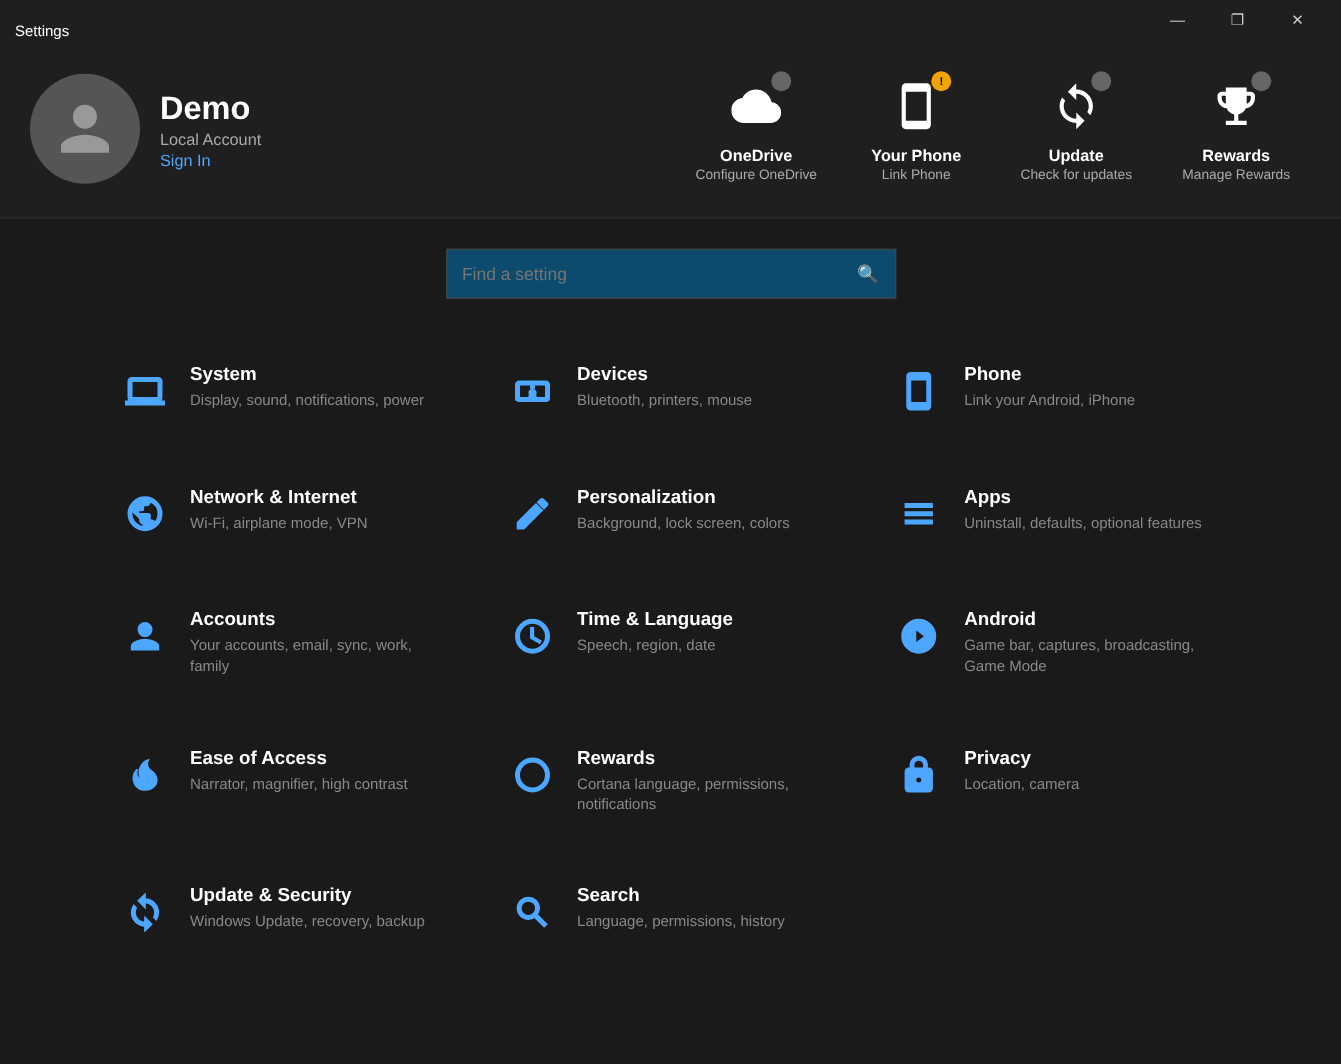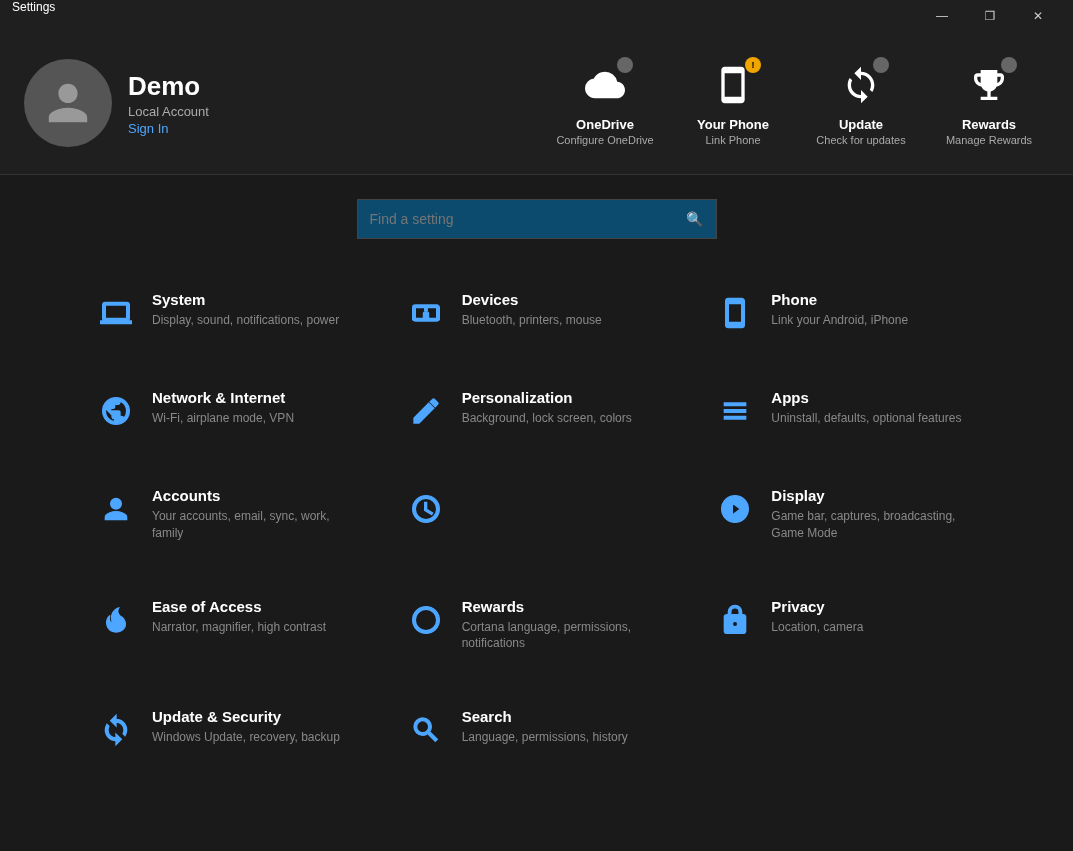--- a/index.html
+++ b/index.html
@@ -10,21 +10,21 @@
       color: #fff;
       font-family: 'Segoe UI', sans-serif;
       overflow: hidden;
     }
 
     
     .title-bar {
       background: #1f1f1f;
       height: 32px;
       display: flex;
-      align-items: flex-start;
+      align-items: flex-end;
       padding: 0 12px;
       justify-content: space-between;
     }
     .title-bar-title {
       font-size: 12px;
       color: #fff;
     }
     .title-bar-controls {
       display: flex;
       gap: 2px;
@@ -369,30 +369,34 @@
         <span class="setting-desc">Your accounts, email, sync, work, family</span>
       </div>
     </div>
 
     <div class="setting-item">
       <div class="setting-icon">
         <svg viewBox="0 0 24 24" xmlns="http://www.w3.org/2000/svg">
           <path d="M11.99 2C6.47 2 2 6.48 2 12s4.47 10 9.99 10C17.52 22 22 17.52 22 12S17.52 2 11.99 2zM12 20c-4.42 0-8-3.58-8-8s3.58-8 8-8 8 3.58 8 8-3.58 8-8 8zm.5-13H11v6l5.25 3.15.75-1.23-4.5-2.67V7z"></path>
         </svg>
       </div>
+      <div class="setting-text">
+        <span class="setting-title">Time &amp; Language</span>
+        <span class="setting-desc">Speech, region, date</span>
+      </div>
     </div>
 
     <div class="setting-item">
       <div class="setting-icon">
         <svg viewBox="0 0 24 24" xmlns="http://www.w3.org/2000/svg">
           <path d="M12 2C6.48 2 2 6.48 2 12s4.48 10 10 10 10-4.48 10-10S17.52 2 12 2zm-2 14.5v-9l6 4.5-6 4.5z"></path>
         </svg>
       </div>
       <div class="setting-text">
-        <span class="setting-title">Display</span>
+        <span class="setting-title">Android</span>
         <span class="setting-desc">Game bar, captures, broadcasting, Game Mode</span>
       </div>
     </div>
 
     <div class="setting-item">
       <div class="setting-icon">
         <svg viewBox="0 0 24 24" xmlns="http://www.w3.org/2000/svg">
           <path d="M17.66 11.2C17.43 10.9 17.15 10.64 16.89 10.38C16.22 9.78 15.46 9.35 14.82 8.72C13.33 7.26 13 4.85 13.95 3C13 3.23 12.17 3.75 11.46 4.32C8.87 6.4 7.85 10.07 9.07 13.22C9.11 13.32 9.15 13.42 9.15 13.55C9.15 13.77 9 13.97 8.8 14.05C8.57 14.15 8.33 14.09 8.14 13.93C8.08 13.88 8.04 13.83 8 13.76C6.87 12.33 6.69 10.28 7.45 8.64C5.78 10 4.87 12.3 5 14.47C5.06 14.97 5.12 15.47 5.29 15.97C5.43 16.57 5.7 17.17 6 17.7C7.08 19.43 8.95 20.67 10.96 20.92C13.1 21.19 15.39 20.8 17.03 19.32C18.86 17.66 19.5 15 18.56 12.72L18.43 12.46C18.22 12 17.66 11.2 17.66 11.2Z"></path>
         </svg>
       </div>

